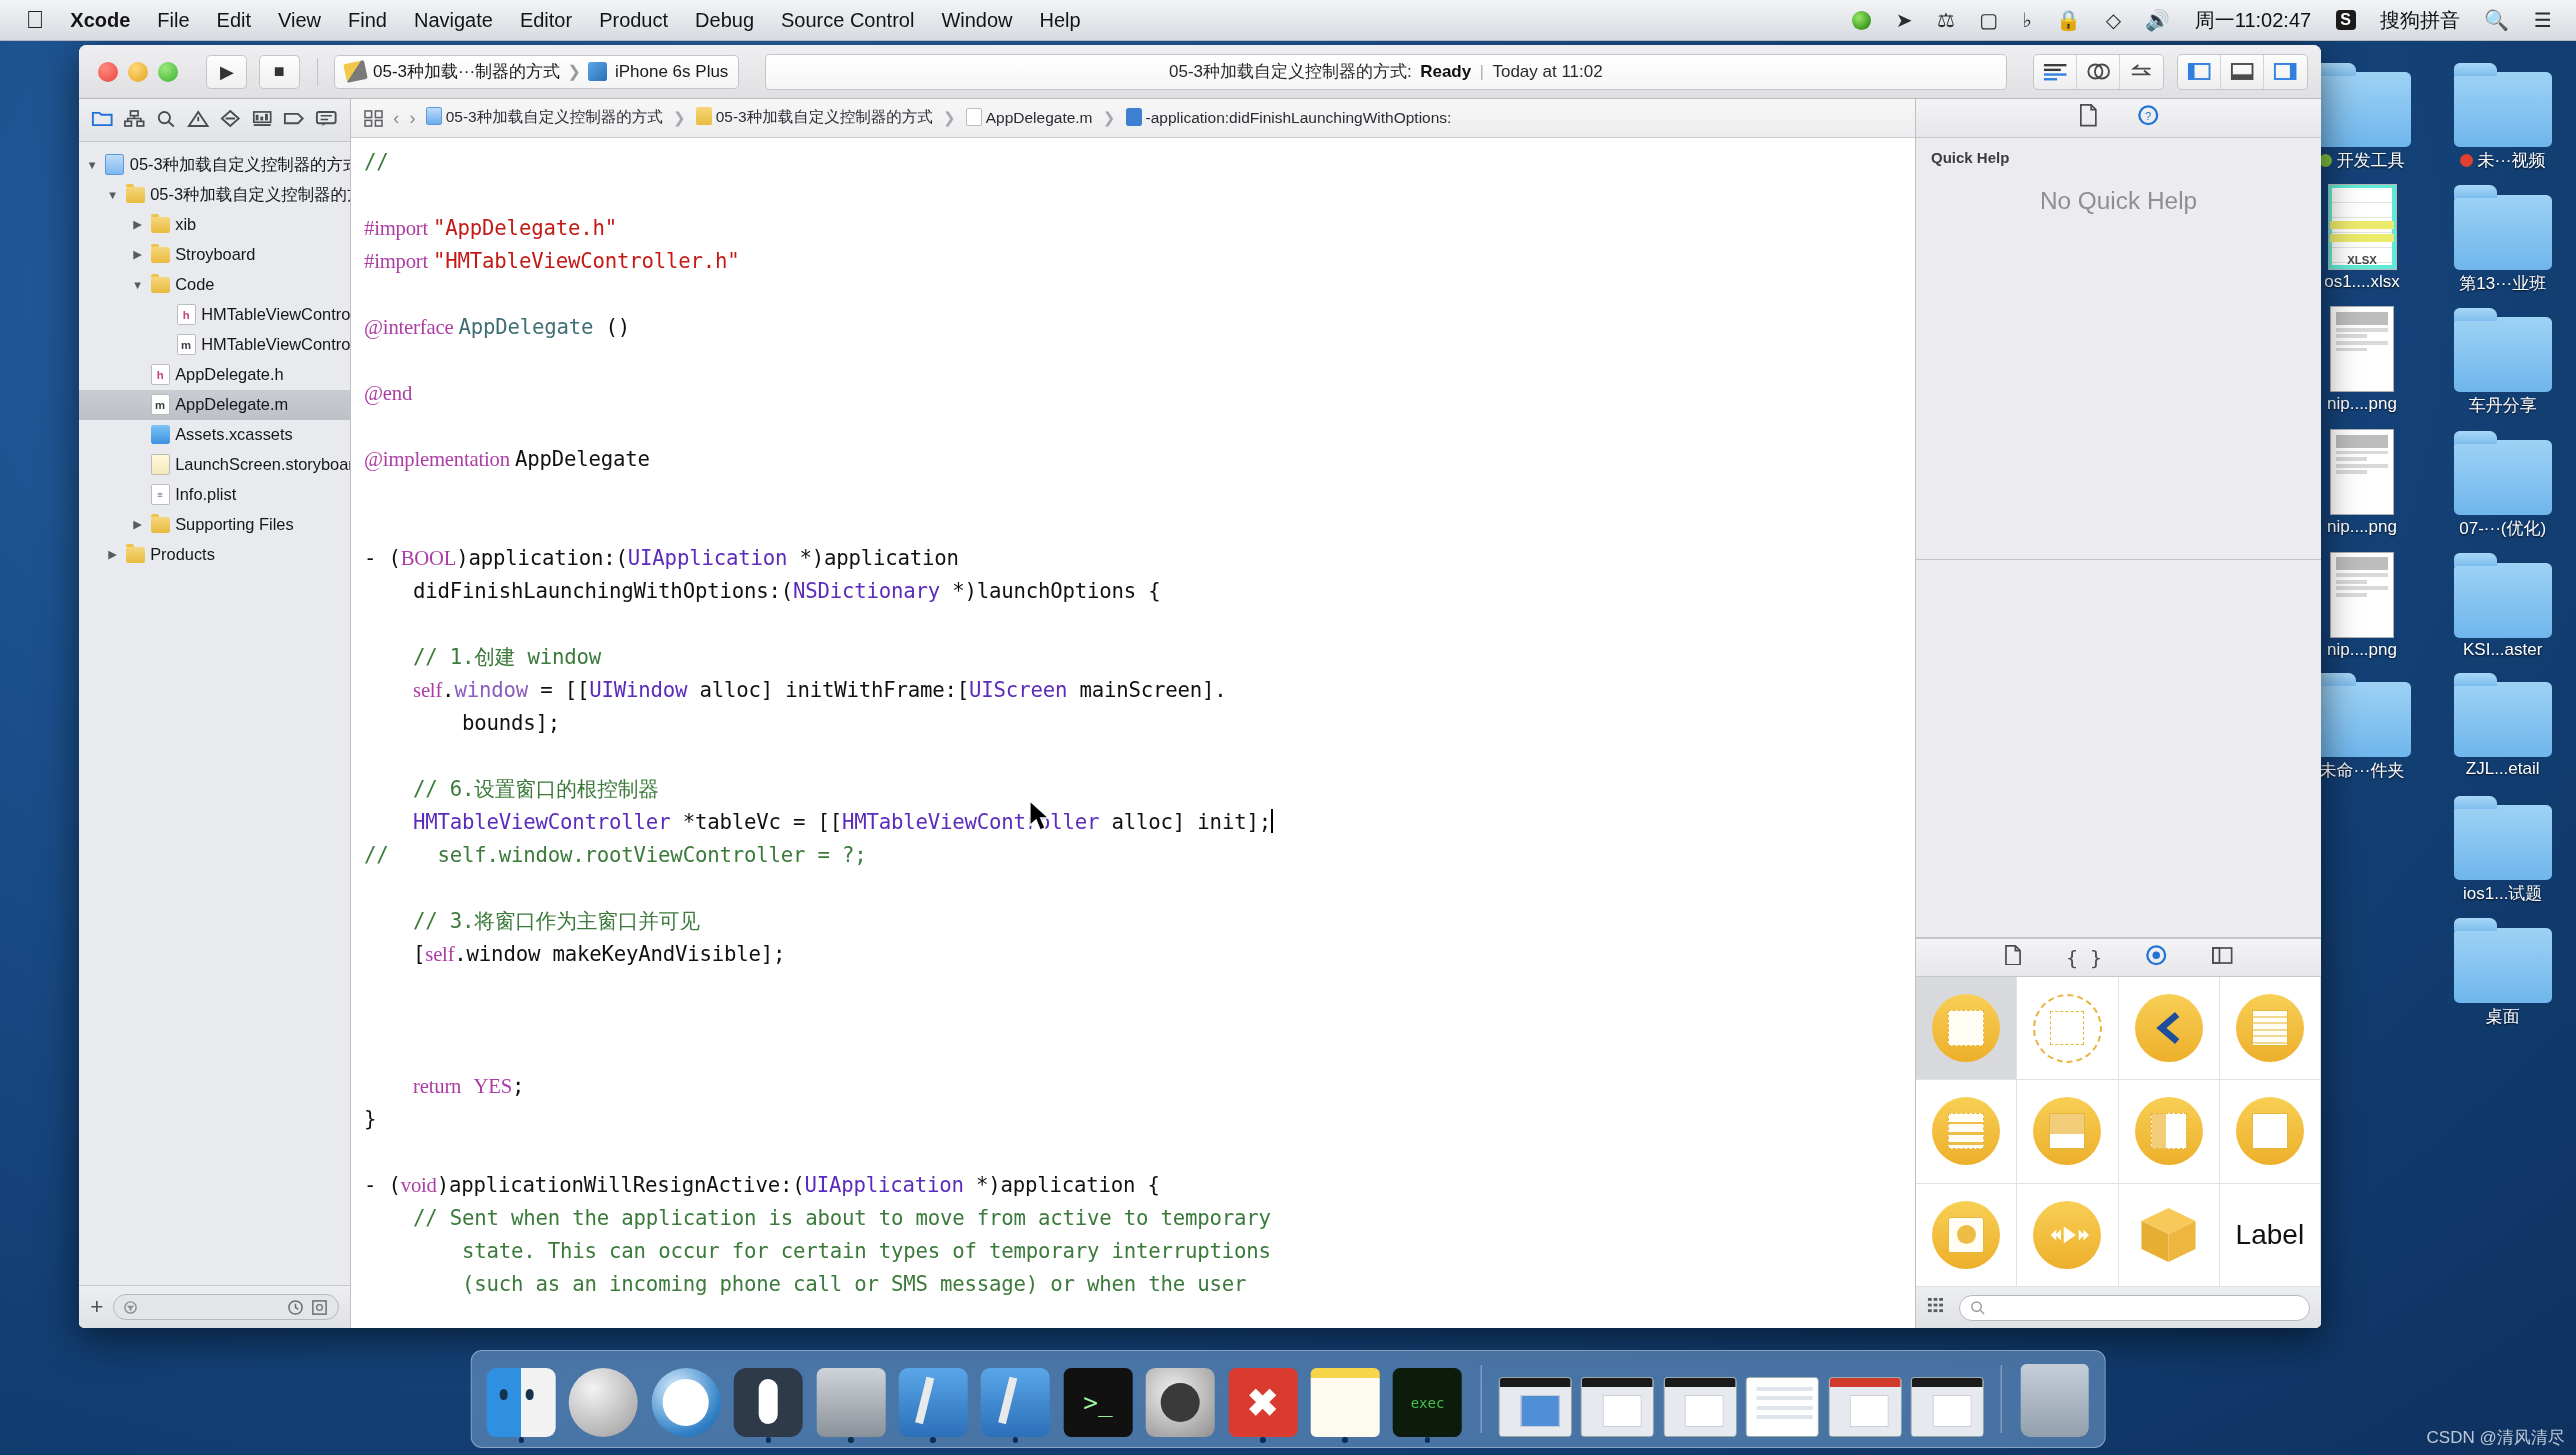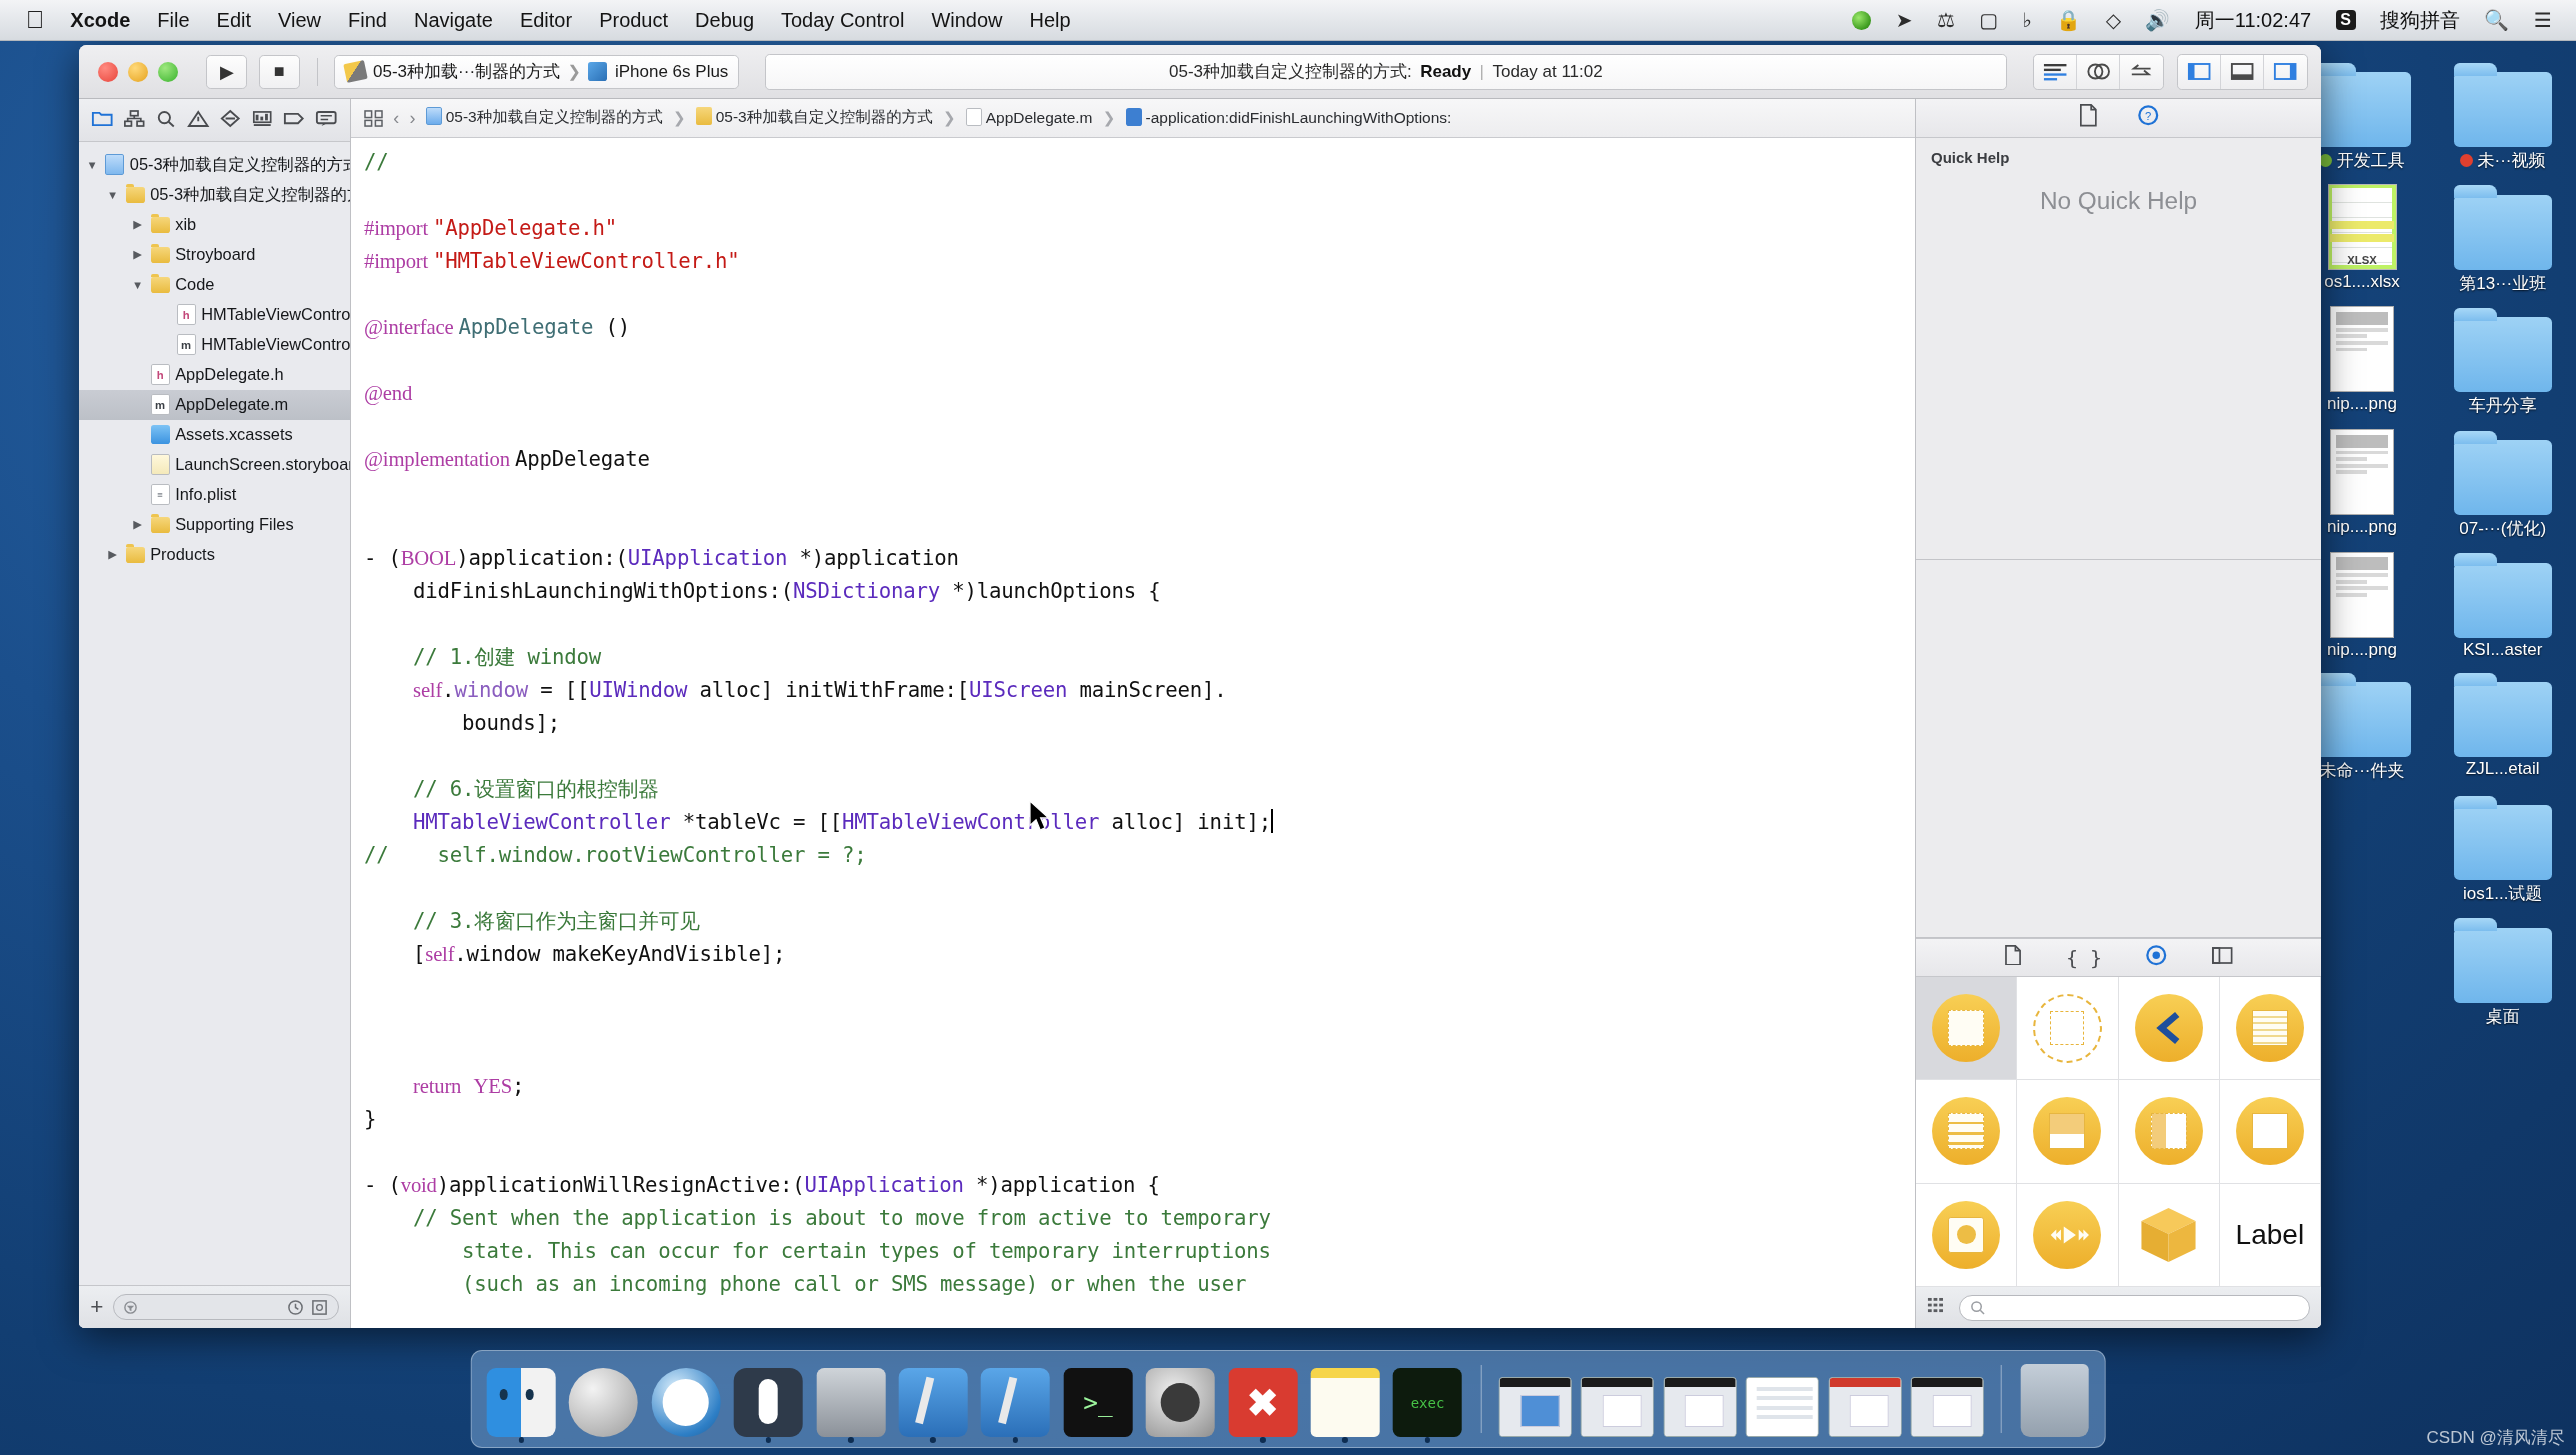--- a/index.html
+++ b/index.html
@@ -325,21 +325,21 @@
   .folder-glyph {
     width: 98px; height: 75px; position:relative;
     background: linear-gradient(180deg,#9ed2f5,#6fb6ec);
     border-radius: 5.6px;
   }
   .folder-glyph::before {
     content:""; position:absolute; top:-9.4px; left:0; width: 43px; height: 13px;
     background: linear-gradient(180deg,#a8d8f7,#7cbdee); border-radius: 5.6px 7.5px 0 0;
   }
   .xlsx-glyph {
-    width: 69px; height: 86px; background:#bef264; border:0.9px solid #b8b8b8;
+    width: 69px; height: 86px; background:#5eead4; border:0.9px solid #b8b8b8;
     position:relative; overflow:hidden;
   }
   .xlsx-glyph .rows {
     position:absolute; inset: 3.8px; background:
       repeating-linear-gradient(180deg,#ffffff 0 6.6px,#dfe3df 6.6px 7.5px),
       repeating-linear-gradient(90deg,#ffffff 0 10.3px,#dfe3df 10.3px 11.3px);
   }
   .xlsx-glyph .band { position:absolute; left:1.9px; right:1.9px; height:8.4px; background:#ecea6a; }
   .xlsx-glyph .lbl {
     position:absolute; bottom:2.8px; left:0; right:0; text-align:center;
@@ -553,21 +553,21 @@
   <div class="apple"></div>
   <div class="mi bold">Xcode</div>
   <div class="mi">File</div>
   <div class="mi">Edit</div>
   <div class="mi">View</div>
   <div class="mi">Find</div>
   <div class="mi">Navigate</div>
   <div class="mi">Editor</div>
   <div class="mi">Product</div>
   <div class="mi">Debug</div>
-  <div class="mi">Today Control</div>
+  <div class="mi">Source Control</div>
   <div class="mi">Window</div>
   <div class="mi">Help</div>
 
   <div class="right">
     <span class="greendot"></span>
     <span class="ico">➤</span>
     <span class="ico">⚖</span>
     <span class="ico">▢</span>
     <span class="ico">♭</span>
     <span class="ico">🔒</span>

